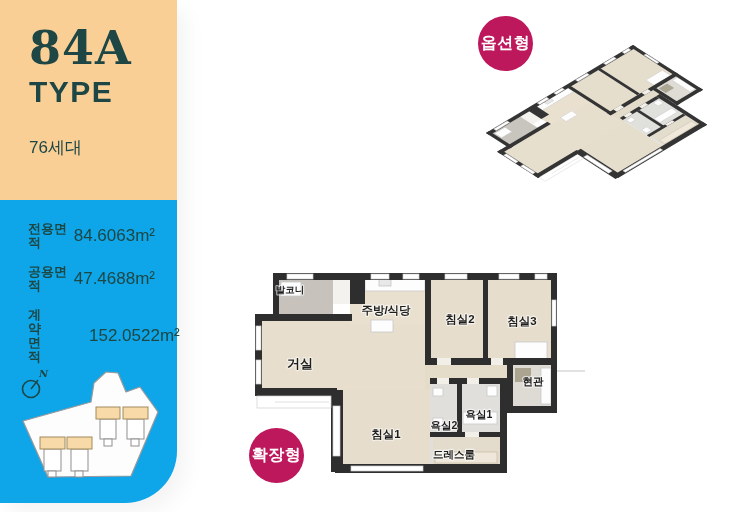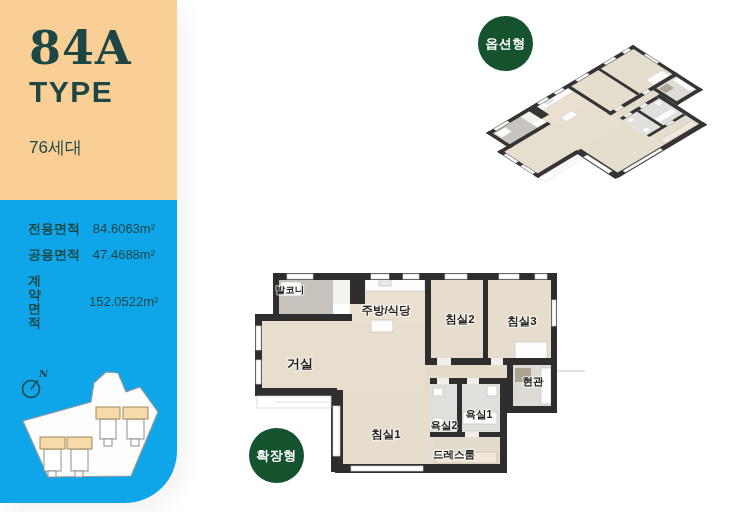--- a/index.html
+++ b/index.html
@@ -19,32 +19,32 @@
   }
   .type-code{
     font-family:"DejaVu Serif","Liberation Serif",serif;
     font-weight:700;font-size:46px;line-height:1.08;letter-spacing:1px;
   }
   .type-word{font-size:30px;font-weight:700;letter-spacing:1.5px;margin-top:1px;}
   .units{font-size:17px;font-weight:400;margin-top:27px;}
   .area-table{padding:17px 22px 0 28px;}
   .arow{
     display:flex;justify-content:space-between;align-items:center;
-    padding:5px 0 6px 0;border-bottom:1px solid #0ea5e9;
+    padding:5px 0 6px 0;border-bottom:4px solid #0ea5e9;
     color:#1d4743;font-size:13px;line-height:14px;
   }
   .arow:last-child{border-bottom:none;gap:48px;}
   .arow .lbl{font-weight:700;}
-  .arow .val{font-weight:400;font-size:13px;}
+  .arow .val{font-weight:400;font-size:17px;}
   .siteplan-svg{position:absolute;left:8px;top:360px;}
   
   .badge{
     position:absolute;width:55px;height:55px;border-radius:50%;
-    background:#14532d;color:#ffffff;display:flex;align-items:center;justify-content:center;
-    font-size:13px;font-weight:700;letter-spacing:0.5px;
+    background:#be185d;color:#ffffff;display:flex;align-items:center;justify-content:center;
+    font-size:16px;font-weight:700;letter-spacing:0.5px;
   }
   .badge-option{left:478px;top:16px;}
   .badge-extended{left:249px;top:428px;}
   
   .plans{position:absolute;left:0;top:0;}
   .rlabel{
     font-family:"Liberation Sans",sans-serif;font-weight:700;fill:#1e1e1e;
     paint-order:stroke;stroke:#ffffff;stroke-width:2.4px;stroke-opacity:0.6;stroke-linejoin:round;
     text-anchor:middle;
   }

